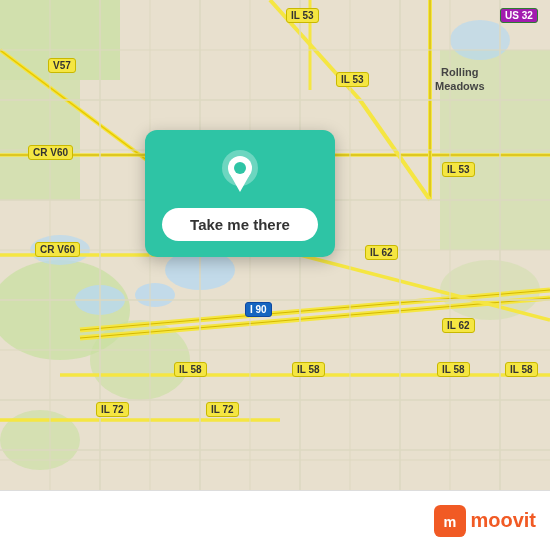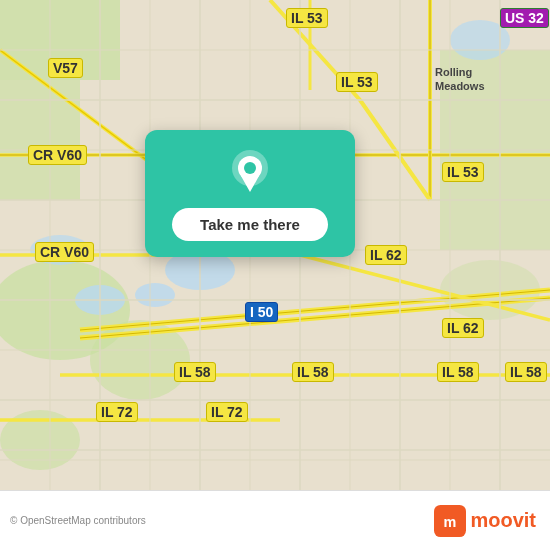--- a/index.html
+++ b/index.html
@@ -25,21 +25,21 @@
       position: absolute;
       top: 0; left: 0;
       width: 100%; height: 100%;
     }
 
     
     #card {
       position: absolute;
       top: 130px;
       left: 145px;
-      width: 210px;
+      width: 190px;
       background: #2ec4a5;
       border-radius: 12px;
       display: flex;
       flex-direction: column;
       align-items: center;
       padding: 18px 20px 16px;
       box-shadow: 0 4px 16px rgba(0,0,0,0.25);
       z-index: 10;
     }
 
@@ -109,21 +109,21 @@
       font-weight: 700;
       color: #f15a24;
     }
 
     
     .road-badge {
       position: absolute;
       background: #f5e642;
       border: 1.5px solid #c8b800;
       border-radius: 3px;
-      font-size: 14px;
+      font-size: 10px;
       font-weight: 700;
       color: #333;
       padding: 1px 4px;
       z-index: 5;
     }
 
     .road-badge-green {
       background: #a21caf;
       border-color: #2e7d32;
       color: white;
@@ -210,45 +210,44 @@
 
   <div class="road-badge" style="top:58px;left:16px;margin-left:32px;">V57</div>
   <div class="road-badge" style="top:145px;left:28px;">CR V60</div>
   <div class="road-badge" style="top:242px;left:35px;">CR V60</div>
   <div class="road-badge" style="top:8px;left:286px;">IL 53</div>
   <div class="road-badge" style="top:72px;left:336px;">IL 53</div>
   <div class="road-badge" style="top:162px;left:442px;">IL 53</div>
   <div class="road-badge road-badge-green" style="top:8px;left:500px;">US 32</div>
   <div class="road-badge" style="top:245px;left:365px;">IL 62</div>
   <div class="road-badge" style="top:318px;left:442px;">IL 62</div>
-  <div class="road-badge road-badge-blue" style="top:302px;left:245px;">I 50</div>
+  <div class="road-badge road-badge-blue" style="top:302px;left:245px;">I 90</div>
   <div class="road-badge" style="top:362px;left:174px;">IL 58</div>
   <div class="road-badge" style="top:362px;left:292px;">IL 58</div>
   <div class="road-badge" style="top:362px;left:437px;">IL 58</div>
   <div class="road-badge" style="top:362px;left:505px;">IL 58</div>
   <div class="road-badge" style="top:402px;left:96px;">IL 72</div>
   <div class="road-badge" style="top:402px;left:206px;">IL 72</div>
 
-  <div style="position:absolute;top:65px;left:435px;font-size:11px;font-weight:600;color:#444;line-height:1.3;z-index:5;">Rolling<br>Meadows</div>
+  <div style="position:absolute;top:65px;left:435px;font-size:11px;font-weight:600;color:#444;line-height:1.3;z-index:5;text-align:center;">Rolling<br>Meadows</div>
 
   <div id="card">
 
     <svg id="card-pin-icon" viewBox="0 0 50 50">
       <circle cx="25" cy="20" r="18" fill="white" opacity="0.3"></circle>
       <circle cx="25" cy="20" r="12" fill="white"></circle>
       <circle cx="25" cy="20" r="6" fill="#2ec4a5"></circle>
       <polygon points="25,44 16,28 34,28" fill="white"></polygon>
     </svg>
     <button id="card-button">Take me there</button>
   </div>
 </div>
 
 <div id="bottom-bar">
   <div id="bottom-left">
-    <span id="copyright-text">© OpenStreetMap contributors</span>
   </div>
   <div id="moovit-logo">
 
     <svg id="moovit-icon" viewBox="0 0 40 40">
       <rect width="40" height="40" rx="8" fill="#f15a24"></rect>
       <text x="20" y="28" text-anchor="middle" font-size="18" font-weight="bold" fill="white" font-family="Arial">m</text>
     </svg>
     <span id="moovit-label">moovit</span>
   </div>
 </div>

